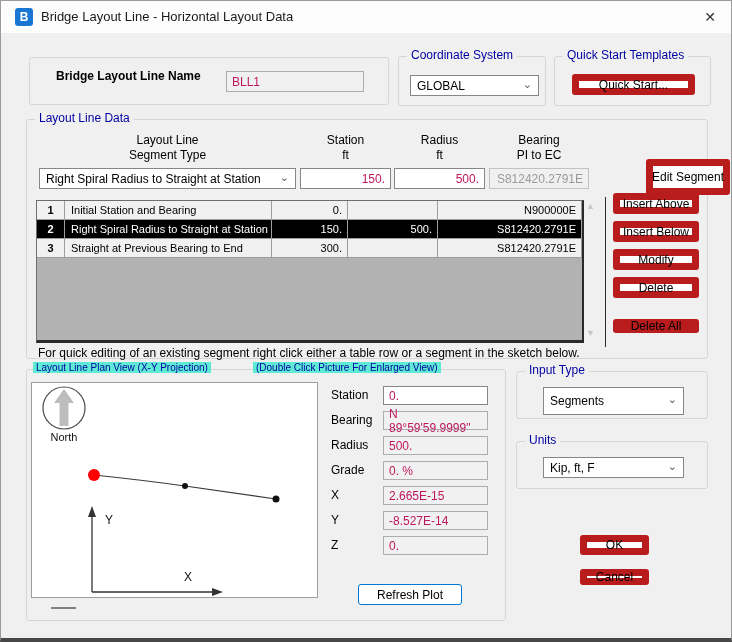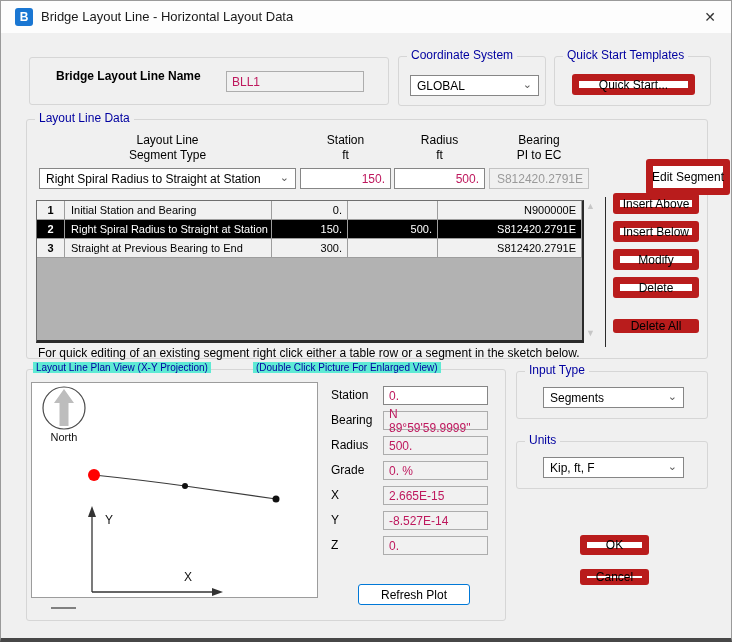--- a/index.html
+++ b/index.html
@@ -220,27 +220,27 @@
   <div class="plain-label" style="left:330px;top:512px;">Y</div>
   <div class="inp ro" style="left:382px;top:510px;width:105px;height:19px;">
       <span>-8.527E-14</span>
     </div>
 
   <div class="plain-label" style="left:330px;top:537px;">Z</div>
   <div class="inp ro" style="left:382px;top:535px;width:105px;height:19px;">
       <span>0.</span>
     </div>
 
-  <div class="btn default" style="left:357px;top:583px;width:112px;height:21px;">
+  <div class="btn default" style="left:357px;top:583px;width:104px;height:21px;">
     <span>Refresh Plot</span>
   </div>
 
   <div class="gb" style="left:515px;top:370px;width:192px;height:48px;">
     <div class="gb-label">Input Type</div>
-    <div class="dd" style="left:26px;top:15px;width:141px;height:21px;gap:20px;">
+    <div class="dd" style="left:26px;top:15px;width:141px;height:28px;gap:20px;">
       <span>Segments</span>
       <span class="chev">⌄</span>
     </div>
   </div>
 
   <div class="gb" style="left:515px;top:440px;width:192px;height:48px;">
     <div class="gb-label">Units</div>
     <div class="dd" style="left:26px;top:15px;width:141px;height:21px;">
       <span>Kip, ft, F</span>
       <span class="chev">⌄</span>

